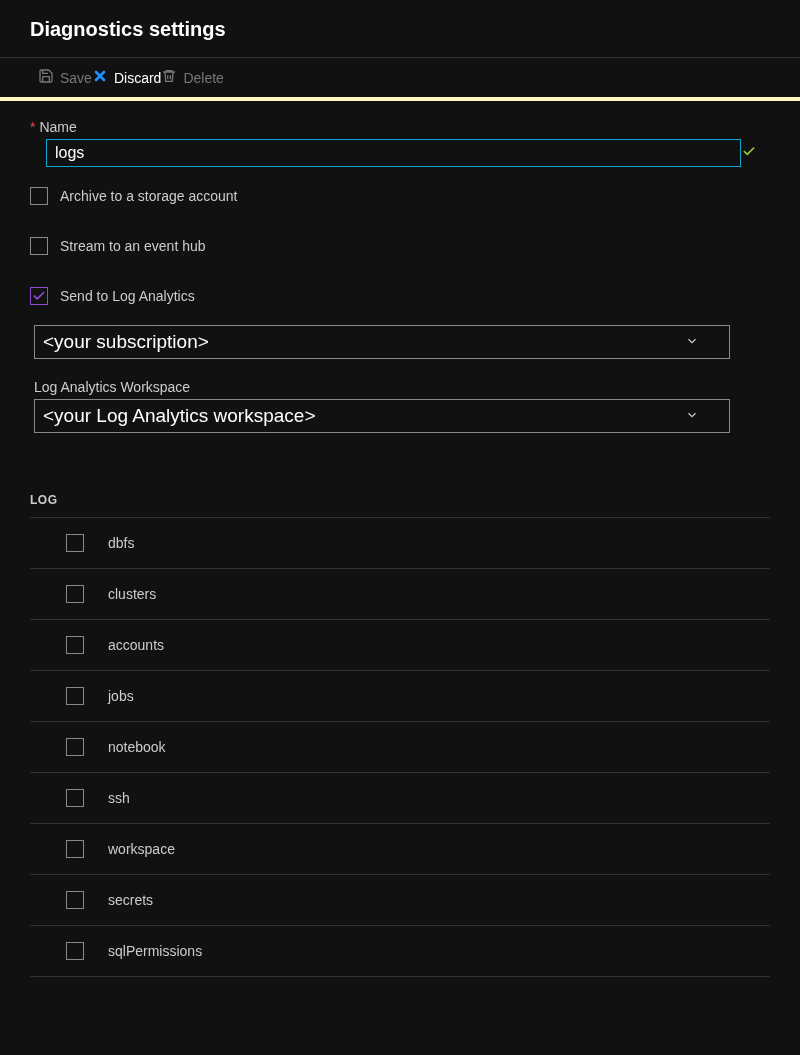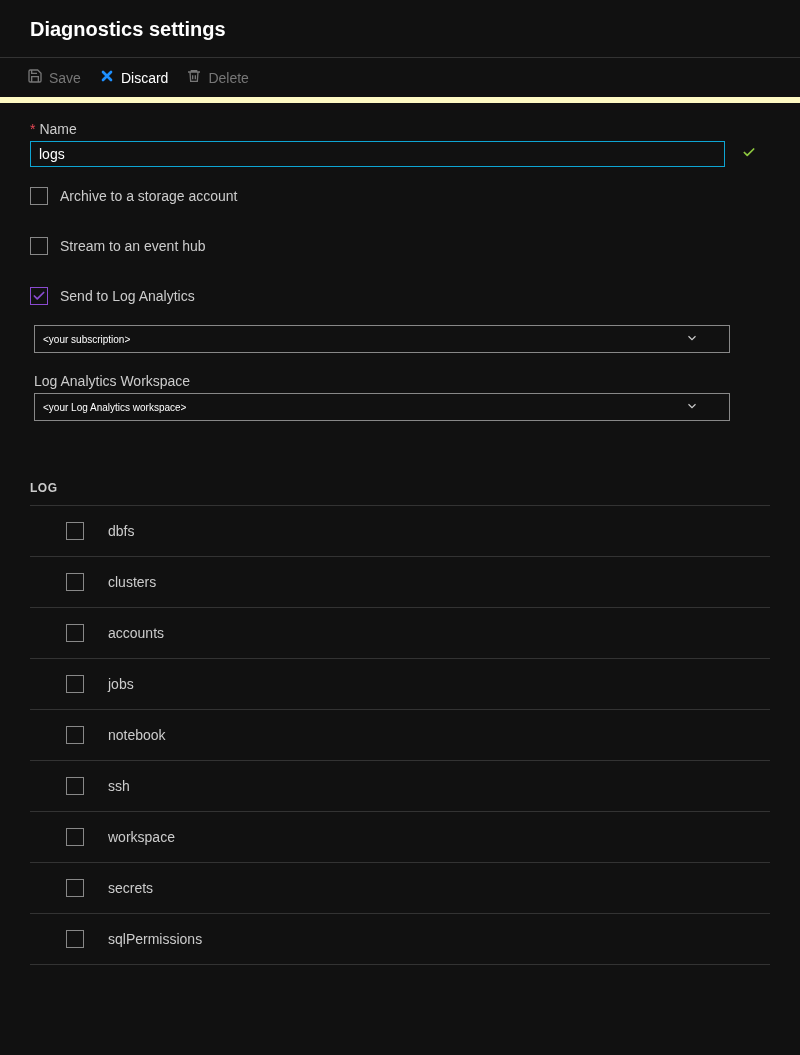--- a/index.html
+++ b/index.html
@@ -16,23 +16,22 @@
       padding: 18px 30px 16px;
       border-bottom: 1px solid #333;
     }
     .header h1 {
       color: #fff;
       font-size: 20px;
       font-weight: 600;
     }
     .toolbar {
       display: flex;
-      gap: 18px;
-      padding: 10px 27px;
-      border-bottom: 6px solid #fef9c3;
+      padding: 10px 38px;
+      border-bottom: 4px solid #fef9c3;
       align-items: center;
     }
     .tb-btn {
       display: inline-flex;
       align-items: center;
       gap: 6px;
       color: #777;
       font-size: 14px;
       cursor: pointer;
     }
@@ -42,23 +41,24 @@
     .label-row { display: flex; align-items: center; gap: 4px; margin-bottom: 4px; }
     .req { color: #e74856; }
     .label { color: #ccc; font-size: 14px; }
     .name-input-wrap { position: relative; margin-bottom: 20px; }
     .name-input {
       width: 695px;
       background: #111;
       color: #fff;
       border: 1px solid #0ea5d3;
       padding: 4px 28px 4px 8px;
-      font-size: 14px;
+      font-size: 16px;
       outline: none;
       font-family: inherit;
+      margin-left: 16px;
     }
     .check-valid {
       position: absolute;
       right: 14px;
       top: 50%;
       transform: translateY(-50%);
       pointer-events: none;
     }
     .check-valid svg { width: 14px; height: 14px; }
     .cb-row {
@@ -85,21 +85,21 @@
     .cb-label { color: #ccc; font-size: 14px; }
     .sub-section { padding-left: 4px; margin-top: -4px; }
     .field-group { margin-bottom: 20px; }
     .field-label { color: #ccc; font-size: 14px; margin-bottom: 4px; display: block; }
     .select {
       width: 696px;
       border: 1px solid #888;
       background: #111;
       color: #fff;
       padding: 5px 30px 5px 8px;
-      font-size: 10px;
+      font-size: 19px;
       position: relative;
       cursor: pointer;
       display: flex;
       align-items: center;
       justify-content: space-between;
     }
     .select .chev { flex-shrink: 0; }
     .select .chev svg { width: 14px; height: 14px; }
     .log-section { margin-top: 60px; }
     .log-header {

